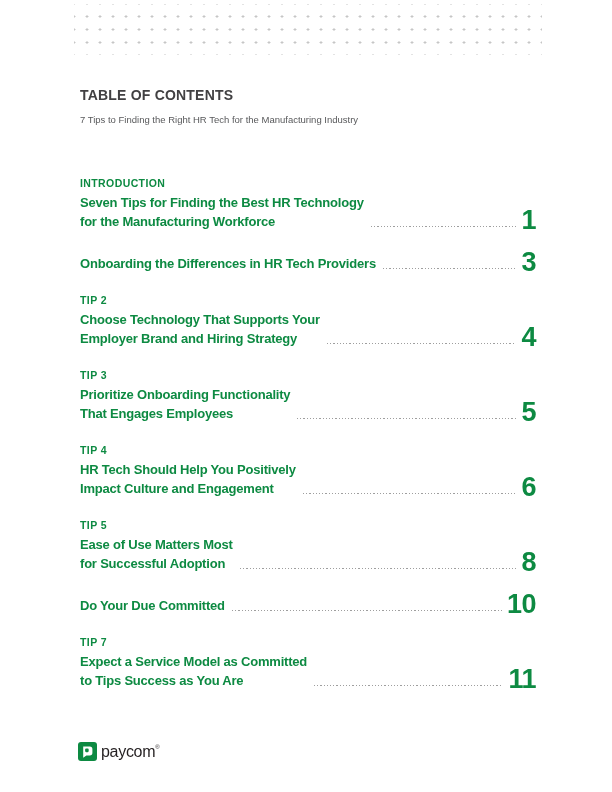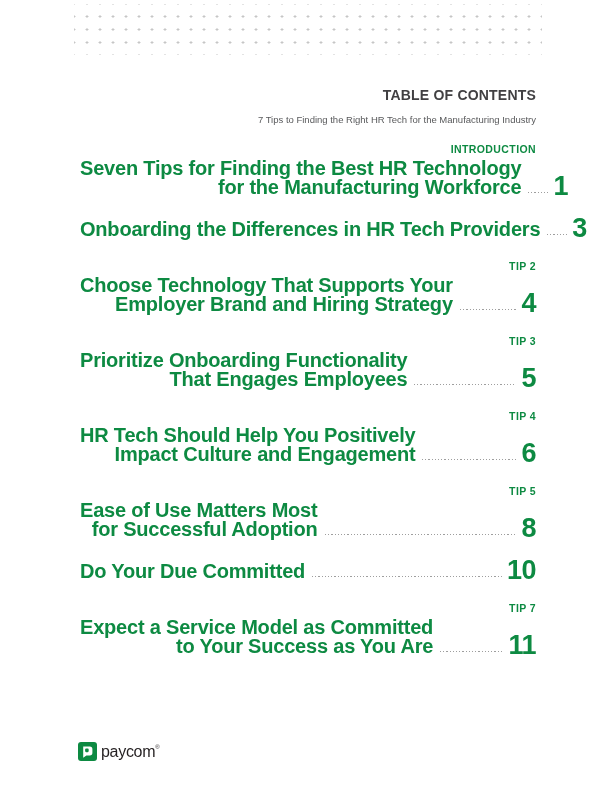--- a/index.html
+++ b/index.html
@@ -9,21 +9,21 @@
     --leader: #9e9e9e;
     --dot: #c6c6c6;
   }
   *{ margin:0; padding:0; box-sizing:border-box; }
   html,body{ background:#ffffff; }
   body{
     font-family: "Liberation Sans", sans-serif;
     width:612px; height:792px;
     position:relative; overflow:hidden;
   }
-  .page{ width:612px; height:792px; position:relative; background:#fff;text-align:right; }
+  .page{ width:612px; height:792px; position:relative; background:#fff; }
 
   
   .dot-grid{
     position:absolute; left:74px; top:4px;
     width:468px; height:51px;
     background-image: radial-gradient(circle, var(--dot) 1.1px, rgba(0,0,0,0) 1.2px);
     background-size:13px 13px;
     background-position:center;
   }
 
@@ -38,36 +38,36 @@
     letter-spacing:0.2px;
     line-height:1.1;
   }
   .doc-subtitle{
     color:var(--sub);
     font-size:9.5px; font-weight:400;
     font-stretch:condensed;
     margin-top:11px;
   }
 
-  .toc{ margin-top:18px; }
+  .toc{ margin-top:52px; }
 
   .entry{ margin-bottom:21px; cursor:pointer; }
   .entry-label{
     color:var(--green);
     font-size:10.5px; font-weight:700;
     font-stretch:condensed;
     letter-spacing:0.4px;
     margin-bottom:4px;
   }
   .entry-row{
     display:flex; align-items:flex-end;
   }
   .entry-title{
     color:var(--green);
-    font-size:20px; font-weight:700;
+    font-size:13px; font-weight:700;
     font-stretch:condensed;
     letter-spacing:-0.2px;
     line-height:19px;
     white-space:nowrap;
   }
   .leader{
     flex:1 1 auto;
     height:2px;
     margin:0 5px 4px 7px;
     background-image: repeating-linear-gradient(to right, var(--leader) 0 1.2px, rgba(0,0,0,0) 1.2px 3.2px);
@@ -194,21 +194,21 @@
       <div class="leader"></div>
       <div class="page-num">10</div>
     </div>
   </div>
 
   <div class="entry">
     <div class="entry-label">TIP 7</div>
     <div class="entry-row">
       <div class="entry-title">
               <div>Expect a Service Model as Committed</div>
-              <div>to Your Success as You Are</div>
+              <div>to Tips Success as You Are</div>
             </div>
       <div class="leader"></div>
       <div class="page-num">11</div>
     </div>
   </div>
 </div>
   </div>
 
   <div class="footer">
     <svg class="logo-mark" viewBox="0 0 19 19" xmlns="http://www.w3.org/2000/svg">

